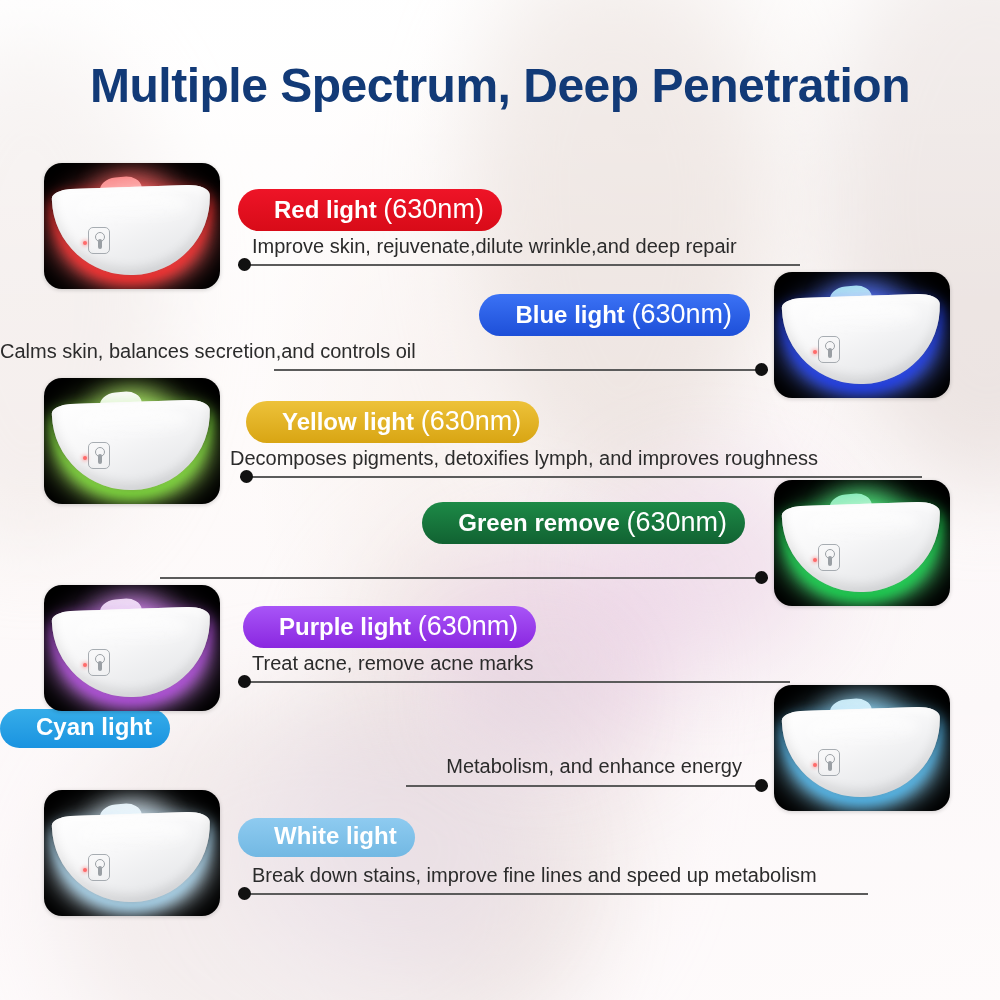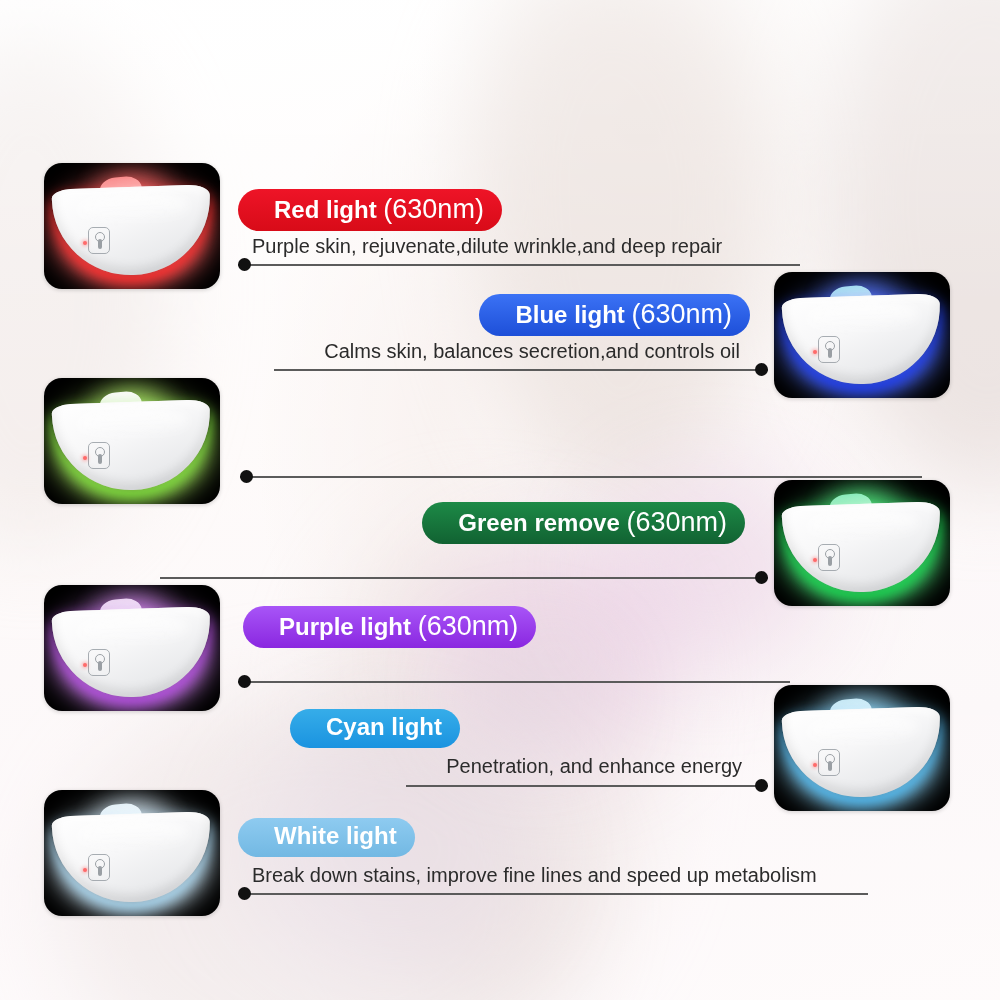--- a/index.html
+++ b/index.html
@@ -248,61 +248,64 @@
     <div class="bg-blob blob-cheek"></div>
     <div class="bg-blob blob-neck"></div>
     <div class="bg-blob blob-shoulder"></div>
     <div class="bg-blob blob-magenta"></div>
     <div class="bg-blob blob-magenta2"></div>
     <div class="bg-blob blob-lav"></div>
     <div class="bg-blob blob-eye"></div>
     <div class="bg-wash"></div>
   </div>
 
+  <div class="title">Multiple Spectrum, Deep Penetration</div>
 
   <div class="rows" id="rows-root">
       <div class="device" style="left: 44px; top: 163px;">
         <div class="glow" style="background:radial-gradient(ellipse at 50% 60%, #ff2d2d 0%, #ff6b6b 45%, rgba(0,0,0,0) 78%)"></div>
         <div class="glow2" style="background:radial-gradient(ellipse at 50% 50%, #ff6b6b 0%, rgba(0,0,0,0) 75%)"></div>
         <div class="strap" style="background:linear-gradient(180deg,#ff8f8f 0%, #ffffff 85%)"></div>
         <div class="rim" style="box-shadow:0 6px 14px 2px #ff2d2d"></div>
         <div class="shell"></div>
         <div class="logo"></div>
         <div class="led"></div>
       </div>
       <div class="row" style="top: 189px; left: 238px;"><span class="badge" style="background: linear-gradient(rgb(238, 20, 39) 0%, rgb(216, 11, 24) 100%);"><span class="b-name">Red light</span> <span class="b-nm">(630nm)</span></span></div>
-      <div class="row" style="top: 234px; left: 252px;"><span class="desc">Purple skin, rejuvenate,dilute wrinkle,and deep repair</span></div>
+      <div class="row" style="top: 234px; left: 252px;"><span class="desc">Improve skin, rejuvenate,dilute wrinkle,and deep repair</span></div>
       <div class="connector left-dot" style="left: 238px; width: 562px; top: 258px;">
         <div class="line"></div>
         <div class="dot"></div>
       </div>
       <div class="device" style="left: 774px; top: 272px;">
         <div class="glow" style="background:radial-gradient(ellipse at 50% 60%, #1f3df0 0%, #5b7bff 45%, rgba(0,0,0,0) 78%)"></div>
         <div class="glow2" style="background:radial-gradient(ellipse at 50% 50%, #5b7bff 0%, rgba(0,0,0,0) 75%)"></div>
         <div class="strap" style="background:linear-gradient(180deg,#a8e4f5 0%, #ffffff 85%)"></div>
         <div class="rim" style="box-shadow:0 6px 14px 2px #1f3df0"></div>
         <div class="shell"></div>
         <div class="logo"></div>
         <div class="led"></div>
       </div>
       <div class="row" style="top: 294px; left: 0px; width: 750px; text-align: right; padding-left: 20px;"><span class="badge" style="background: linear-gradient(rgb(59, 114, 245) 0%, rgb(29, 79, 216) 100%);"><span class="b-name">Blue light</span> <span class="b-nm">(630nm)</span></span></div>
-      <div class="row" style="top: 339px; left: 0px; width: 740px; text-align: right;"><span class="desc">Calms skin, balances secretion,and controls oil</span></div>
+      <div class="row" style="top: 339px; left: 0px; width: 740px; text-align: left;"><span class="desc">Calms skin, balances secretion,and controls oil</span></div>
       <div class="connector right-dot" style="left: 274px; width: 494px; top: 363px;">
         <div class="line"></div>
         <div class="dot"></div>
       </div>
       <div class="device" style="left: 44px; top: 378px;">
         <div class="glow" style="background:radial-gradient(ellipse at 50% 60%, #7bdb3a 0%, #b6f06e 45%, rgba(0,0,0,0) 78%)"></div>
         <div class="glow2" style="background:radial-gradient(ellipse at 50% 50%, #b6f06e 0%, rgba(0,0,0,0) 75%)"></div>
         <div class="strap" style="background:linear-gradient(180deg,#ffffff 0%, #ffffff 85%)"></div>
         <div class="rim" style="box-shadow:0 6px 14px 2px #7bdb3a"></div>
         <div class="shell"></div>
         <div class="logo"></div>
         <div class="led"></div>
       </div>
+      <div class="row" style="top: 401px; left: 246px;"><span class="badge" style="background: linear-gradient(rgb(237, 194, 58) 0%, rgb(216, 165, 19) 100%);"><span class="b-name">Yellow light</span> <span class="b-nm">(630nm)</span></span></div>
+      <div class="row" style="top: 446px; left: 230px;"><span class="desc">Decomposes pigments, detoxifies lymph, and improves roughness</span></div>
       <div class="connector left-dot" style="left: 240px; width: 682px; top: 470px;">
         <div class="line"></div>
         <div class="dot"></div>
       </div>
       <div class="device" style="left: 774px; top: 480px;">
         <div class="glow" style="background:radial-gradient(ellipse at 50% 60%, #17d34e 0%, #5cf58a 45%, rgba(0,0,0,0) 78%)"></div>
         <div class="glow2" style="background:radial-gradient(ellipse at 50% 50%, #5cf58a 0%, rgba(0,0,0,0) 75%)"></div>
         <div class="strap" style="background:linear-gradient(180deg,#8ef0c0 0%, #ffffff 85%)"></div>
         <div class="rim" style="box-shadow:0 6px 14px 2px #17d34e"></div>
         <div class="shell"></div>
@@ -317,35 +320,36 @@
       <div class="device" style="left: 44px; top: 585px;">
         <div class="glow" style="background:radial-gradient(ellipse at 50% 60%, #b34ce0 0%, #d890f2 45%, rgba(0,0,0,0) 78%)"></div>
         <div class="glow2" style="background:radial-gradient(ellipse at 50% 50%, #d890f2 0%, rgba(0,0,0,0) 75%)"></div>
         <div class="strap" style="background:linear-gradient(180deg,#f0dcf7 0%, #ffffff 85%)"></div>
         <div class="rim" style="box-shadow:0 6px 14px 2px #b34ce0"></div>
         <div class="shell"></div>
         <div class="logo"></div>
         <div class="led"></div>
       </div>
       <div class="row" style="top: 606px; left: 243px;"><span class="badge" style="background: linear-gradient(rgb(168, 85, 247) 0%, rgb(138, 39, 224) 100%);"><span class="b-name">Purple light</span> <span class="b-nm">(630nm)</span></span></div>
+      <div class="row" style="top: 651px; left: 252px;"><span class="desc">Treat acne, remove acne marks</span></div>
       <div class="connector left-dot" style="left: 238px; width: 552px; top: 675px;">
         <div class="line"></div>
         <div class="dot"></div>
       </div>
       <div class="device" style="left: 774px; top: 685px;">
         <div class="glow" style="background:radial-gradient(ellipse at 50% 60%, #4fb9f0 0%, #9ad9f7 45%, rgba(0,0,0,0) 78%)"></div>
         <div class="glow2" style="background:radial-gradient(ellipse at 50% 50%, #9ad9f7 0%, rgba(0,0,0,0) 75%)"></div>
         <div class="strap" style="background:linear-gradient(180deg,#cdeefb 0%, #ffffff 85%)"></div>
         <div class="rim" style="box-shadow:0 6px 14px 2px #4fb9f0"></div>
         <div class="shell"></div>
         <div class="logo"></div>
         <div class="led"></div>
       </div>
-      <div class="row" style="top: 709px; left: 0px; width: 750px; text-align: center;"><span class="badge" style="background: linear-gradient(rgb(54, 173, 233) 0%, rgb(26, 147, 224) 100%);"><span class="b-name">Cyan light</span></span></div>
-      <div class="row" style="top: 754px; left: 0px; width: 742px; text-align: right;"><span class="desc">Penetration, and enhance energy</span></div>
+      <div class="row" style="top: 709px; left: 0px; width: 750px; text-align: left;"><span class="badge" style="background: linear-gradient(rgb(54, 173, 233) 0%, rgb(26, 147, 224) 100%);"><span class="b-name">Cyan light</span></span></div>
+      <div class="row" style="top: 754px; left: 0px; width: 742px; text-align: right;"><span class="desc">Metabolism, and enhance energy</span></div>
       <div class="connector right-dot" style="left: 406px; width: 362px; top: 779px;">
         <div class="line"></div>
         <div class="dot"></div>
       </div>
       <div class="device" style="left: 44px; top: 790px;">
         <div class="glow" style="background:radial-gradient(ellipse at 50% 60%, #a8d8f2 0%, #dff0fb 45%, rgba(0,0,0,0) 78%)"></div>
         <div class="glow2" style="background:radial-gradient(ellipse at 50% 50%, #dff0fb 0%, rgba(0,0,0,0) 75%)"></div>
         <div class="strap" style="background:linear-gradient(180deg,#eaf6fd 0%, #ffffff 85%)"></div>
         <div class="rim" style="box-shadow:0 6px 14px 2px #a8d8f2"></div>
         <div class="shell"></div>

